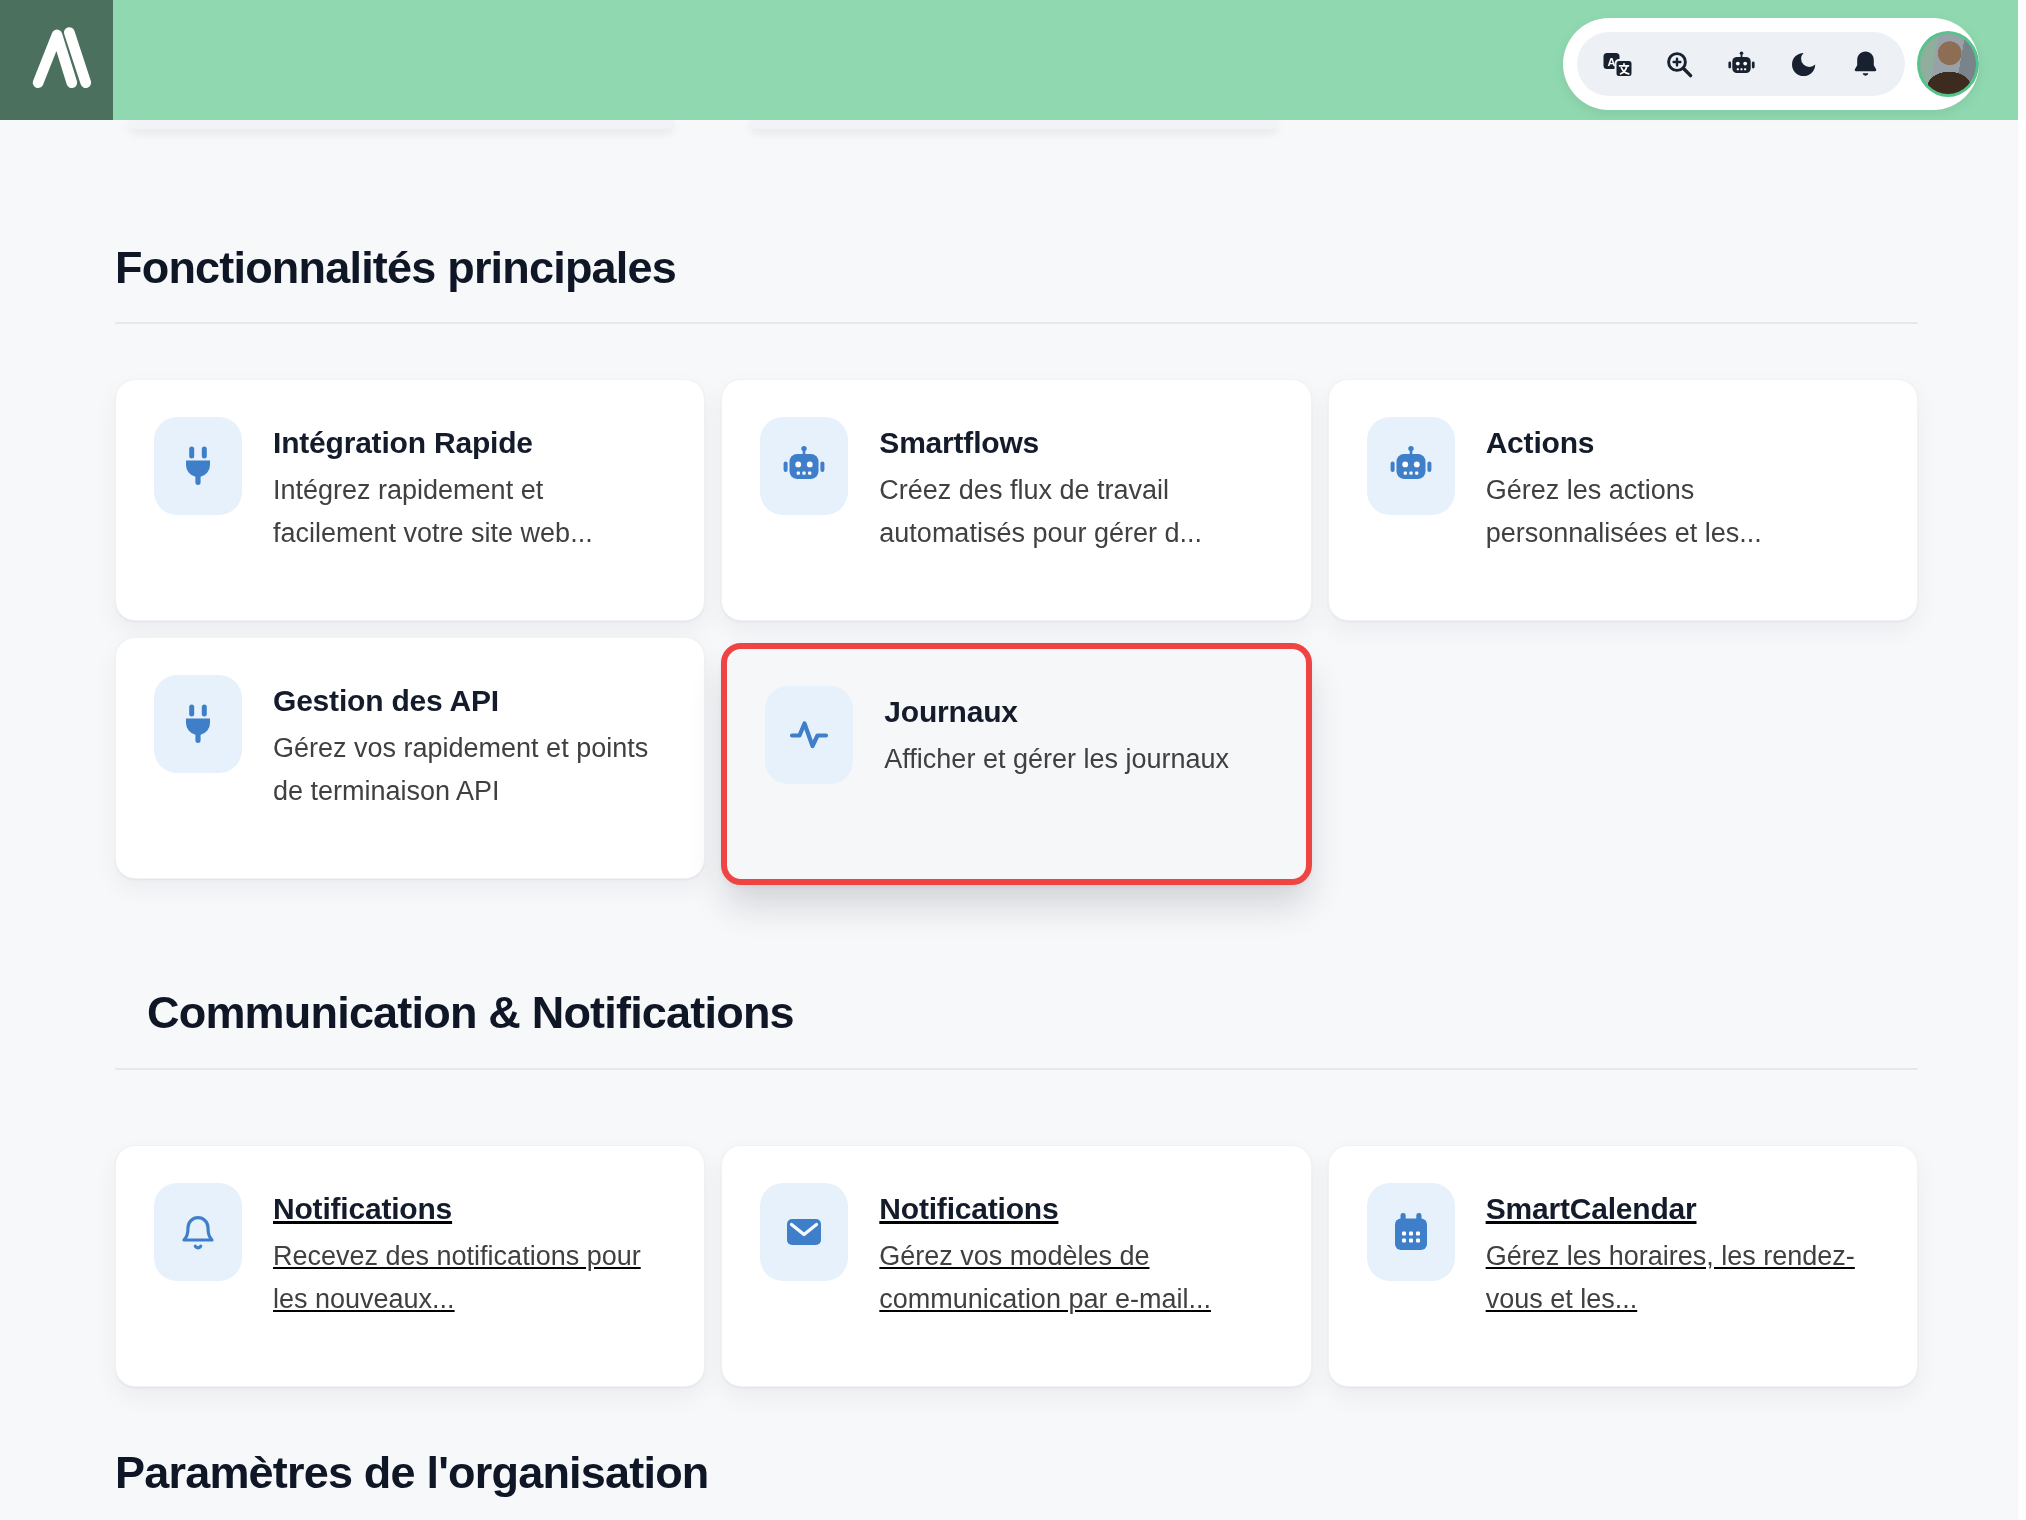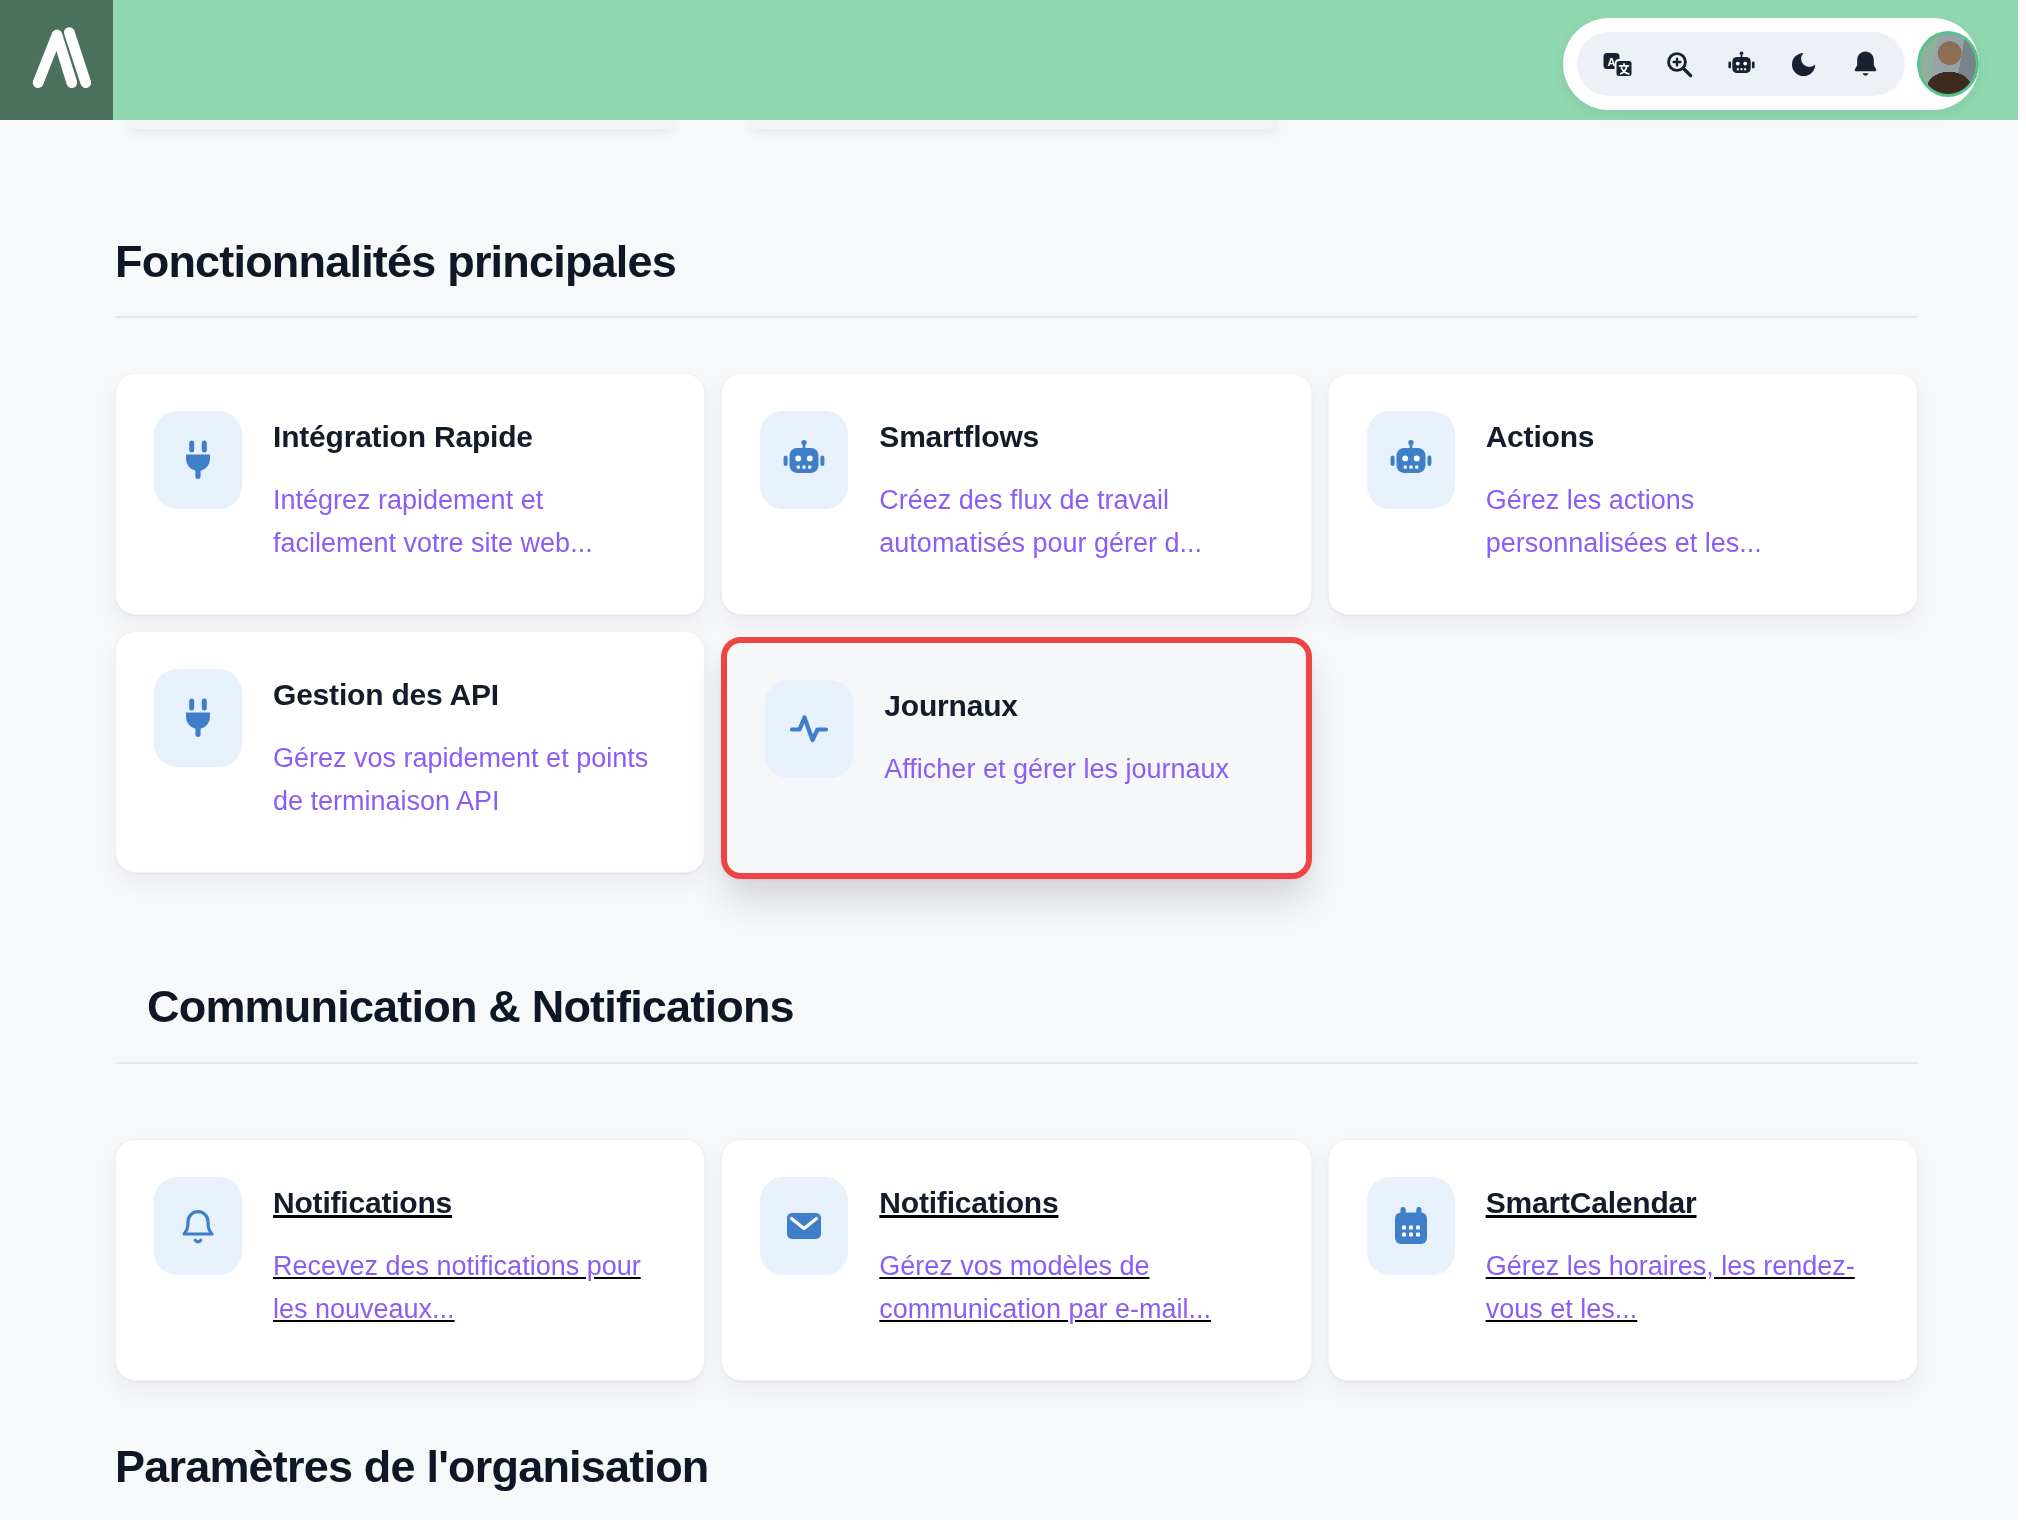--- a/index.html
+++ b/index.html
@@ -47,21 +47,21 @@
 
   
   .remnant {
     position:absolute; top:120px; height:9px; background:#f1f3f6;
     border-radius:0 0 12px 12px; box-shadow:0 5px 9px rgba(16,24,40,.07); z-index:1;
   }
   .remnant.r1 { left:128px; width:547px; }
   .remnant.r2 { left:749px; width:530px; }
 
   
-  .content { position:relative; margin:0 108px 0 115px; padding-top:13px; }
+  .content { position:relative; margin:0 108px 0 115px; padding-top:19px; }
 
   .section-title {
     font-size:45px; font-weight:700; color:#0f1726; letter-spacing:-0.8px;
     line-height:1.25;
   }
   .t1 { margin-top:221px; }
   .t2 { margin-top:106px;margin-left:32px; }
   .t3 { margin-top:58px; }
   .divider { height:2px; background:#e5e9ee; border-radius:1px; margin-top:26px; }
 
@@ -83,21 +83,21 @@
   .icon-tile {
     flex:0 0 88px; width:88px; height:98px; border-radius:23px;
     background:#e6f1fc; display:flex; align-items:center; justify-content:center;
   }
   .card-body { margin-left:31px; padding-top:8px; min-width:0; }
   .card-title {
     font-size:30px; font-weight:700; color:#141c2b; letter-spacing:-0.2px;
     line-height:1.2;
   }
   .card-desc {
-    margin-top:24px; font-size:27px; color:#8b5cf6; line-height:1.6;
+    margin-top:8px; font-size:27px; color:#404040; line-height:1.6;
   }
 </style>
 </head>
 <body>
 
 <div class="header">
   <div class="logo-tile">
     <span>
       <svg width="74" height="76" viewBox="0 0 90 92" fill="none">
         <path d="M22 76 L45 18 L63 76" stroke="#ffffff" stroke-width="13" stroke-linecap="round" stroke-linejoin="round"></path>

